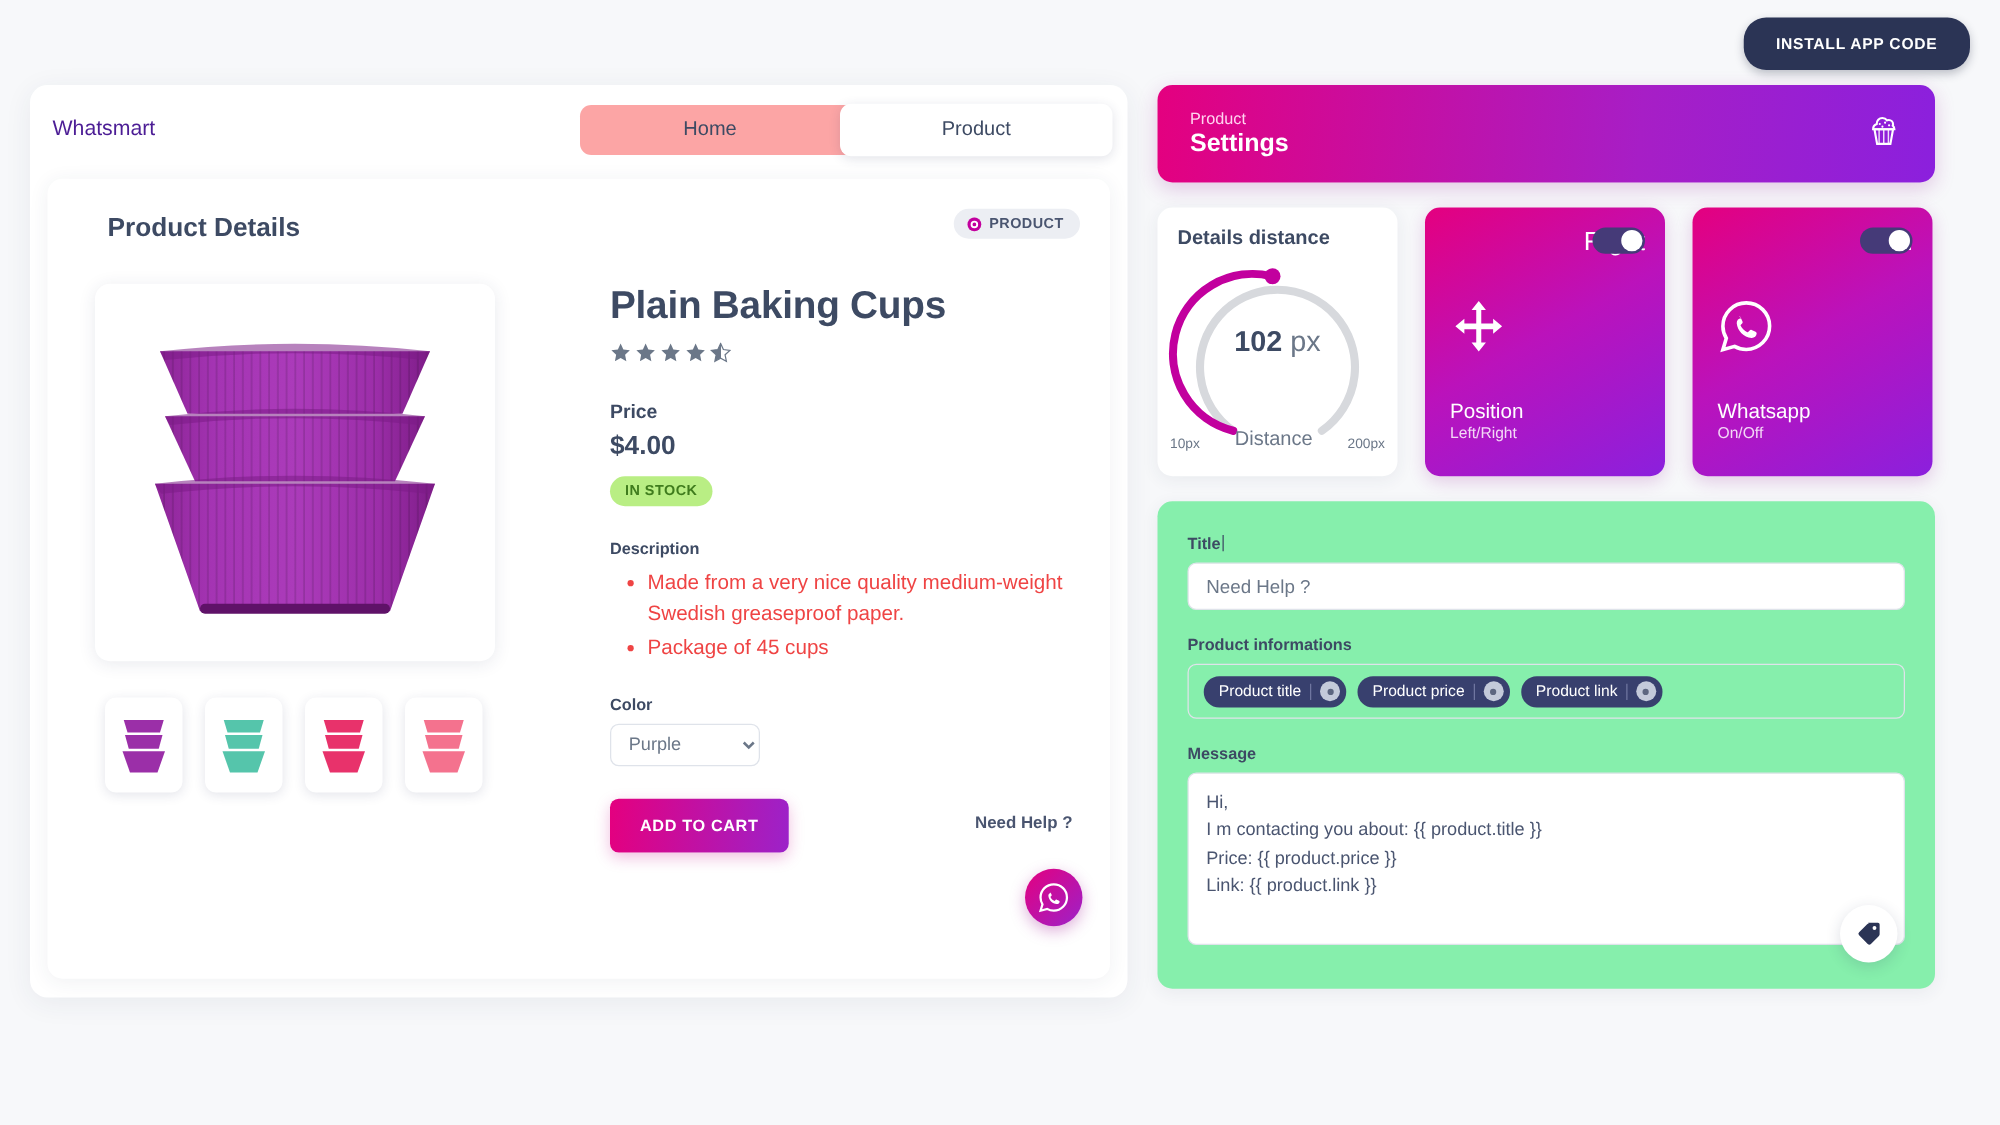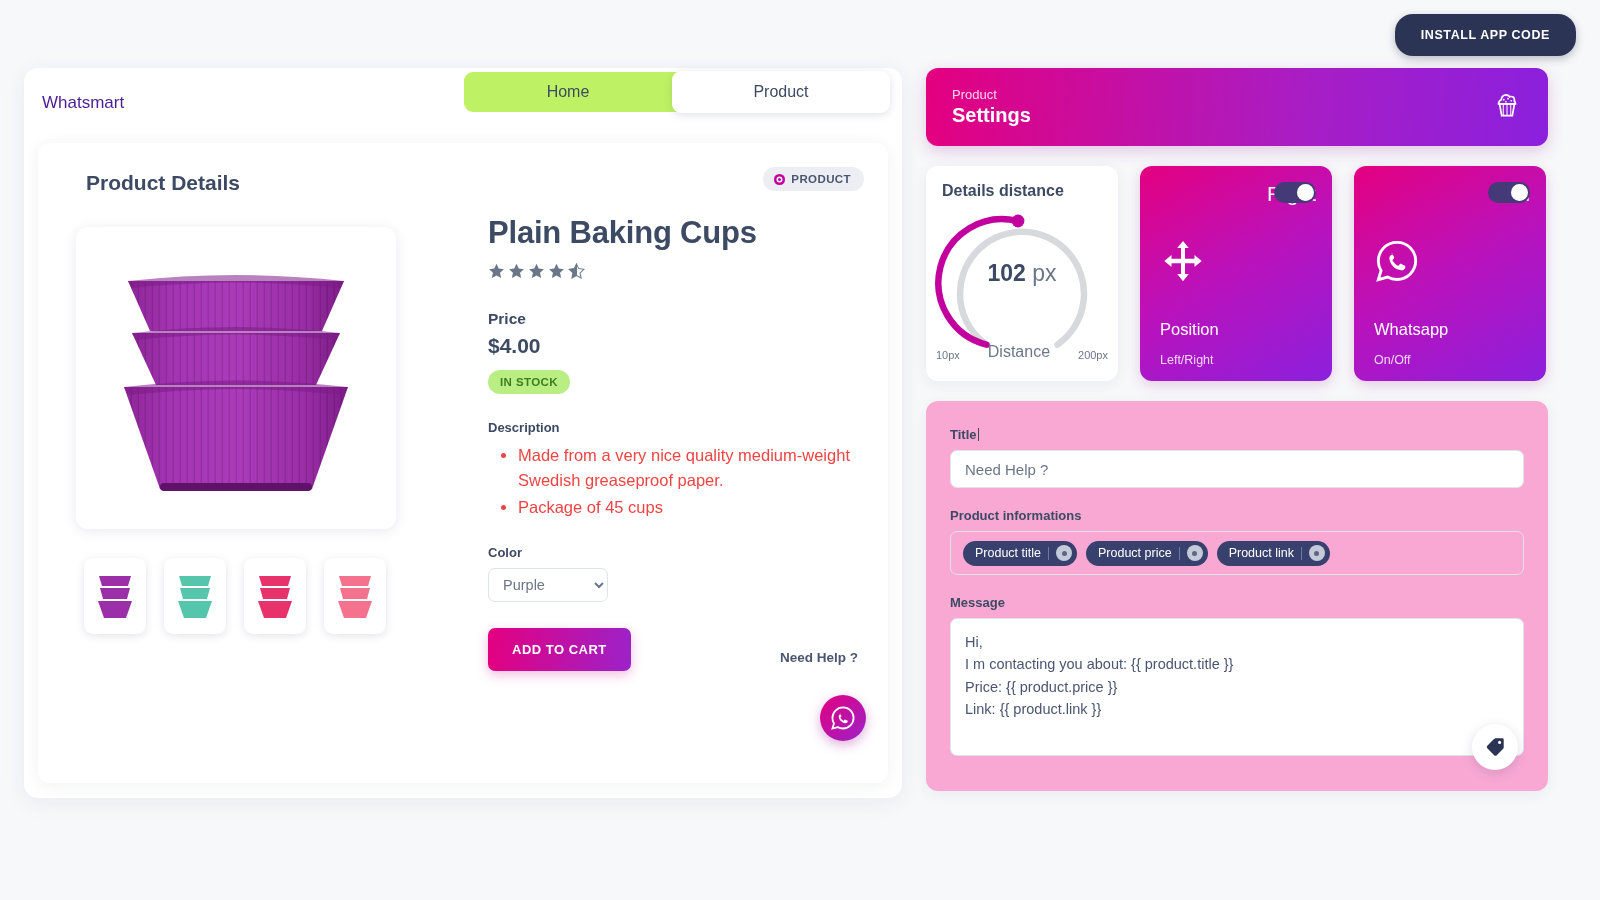--- a/index.html
+++ b/index.html
@@ -35,23 +35,23 @@
   .preview-topbar {
     height: 70px;
     display: flex; align-items: center;
     padding: 0 18px 0 18px;
     position: relative;
   }
   .brand {
     font-size: 17px; color: #4c1d95; font-weight: 400;
   }
   .tabs {
-    position: absolute; left: 440px; top: 4px;
+    position: absolute; left: 440px; top: 16px;
     width: 420px; height: 40px;
-    background: #bef264;
+    background: #fca5a5;
     border-radius: 9px;
     display: flex; align-items: center;
   }
   .tab {
     flex: 1; text-align: center;
     font-size: 16px; color: #3d4a63;
     line-height: 40px; height: 40px;
     cursor: pointer;
     border-radius: 9px;
   }
@@ -107,21 +107,21 @@
   .thumb {
     width: 62px; height: 76px;
     background: #ffffff;
     border-radius: 9px;
     box-shadow: 0 2px 9px rgba(40,50,90,.13);
     overflow: hidden; cursor: pointer;
     display: flex; align-items: center; justify-content: center;
   }
 
   
-  .info-col { position: absolute; left: 450px; top: 72px; width: 390px; }
+  .info-col { position: absolute; left: 450px; top: 83px; width: 390px; }
   .p-title { font-size: 31px; font-weight: bold; color: #3d4a63; letter-spacing: -.2px; }
   .stars { margin-top: 12px; display: flex; gap: 3px; }
   .p-price-lbl { margin-top: 30px; font-size: 15.5px; font-weight: bold; color: #3d4a63; }
   .p-price { margin-top: 6px; font-size: 21px; font-weight: bold; color: #3d4a63; }
   .stock-badge {
     margin-top: 12px; display: inline-block;
     background: #b9ee84; color: #3f7c1d;
     font-size: 11.5px; font-weight: bold; letter-spacing: .4px;
     padding: 6px 12px; border-radius: 12px;
   }
@@ -219,27 +219,27 @@
     background: #453a78;
     cursor: pointer;
   }
   .tc-toggle i {
     position: absolute; right: 2px; top: 2px;
     width: 17px; height: 17px; border-radius: 50%;
     background: #ffffff; display: block;
   }
   .tc-icon { position: absolute; left: 20px; top: 72px; }
   .tc-name { position: absolute; left: 20px; bottom: 42px; font-size: 16.5px; font-weight: normal; }
-  .tc-sub { position: absolute; left: 20px; bottom: 14px; font-size: 12.5px; color: #f3d8f6; }
+  .tc-sub { position: absolute; left: 20px; bottom: 28px; font-size: 12.5px; color: #f3d8f6; }
 
   
   .form-card {
     margin-top: 20px;
     height: 390px;
-    background: #f9a8d4;
+    background: #86efac;
     border-radius: 12px;
     box-shadow: 0 3px 14px rgba(40,50,90,.07);
     padding: 26px 24px;
   }
   .f-lbl { font-size: 13px; font-weight: bold; color: #3d4a63; display: block; }
   .caret { display:inline-block; width:1px; height:13px; background:#3d4a63; vertical-align:-2px; margin-left:1px; }
   .f-input {
     margin-top: 8px; width: 100%; height: 38px;
     border: 1px solid #dfe3ea; border-radius: 7px;
     font-size: 15px; color: #6b7788; padding: 0 14px;

